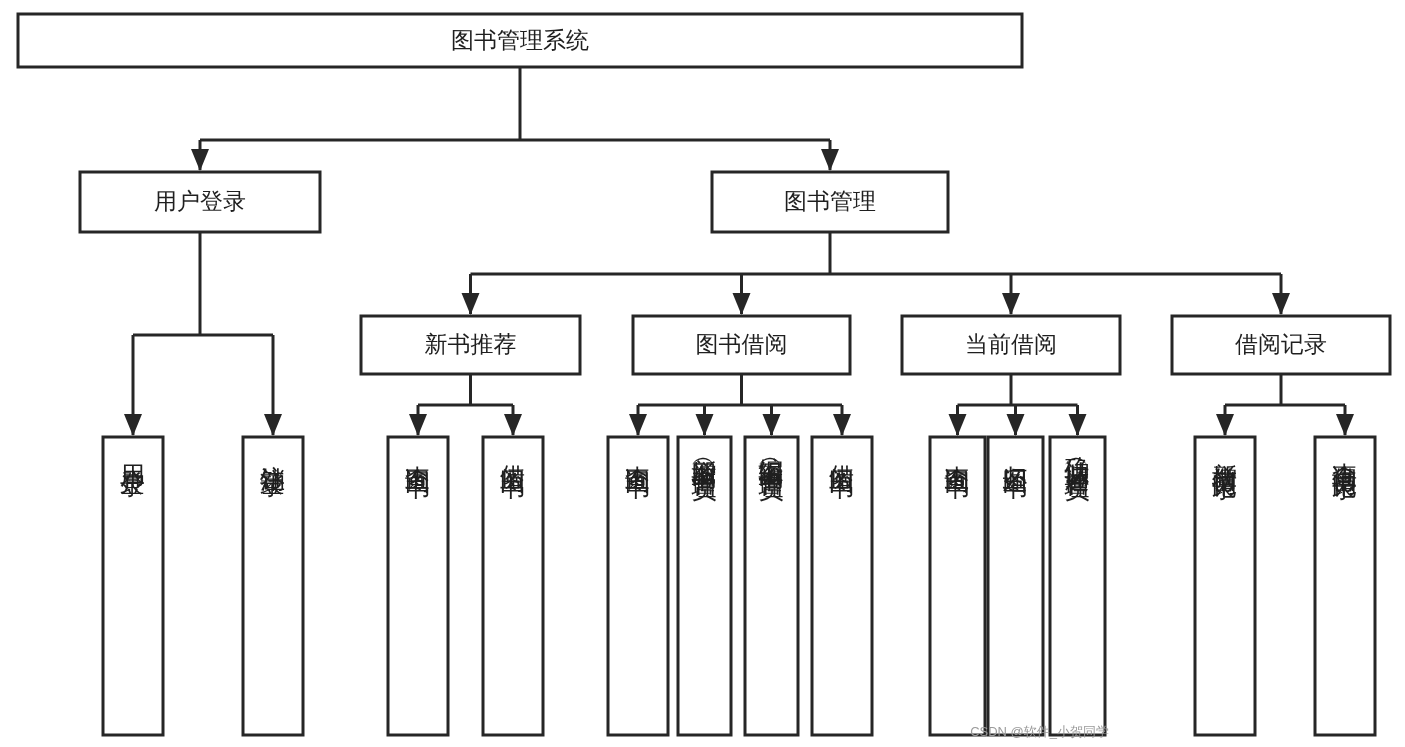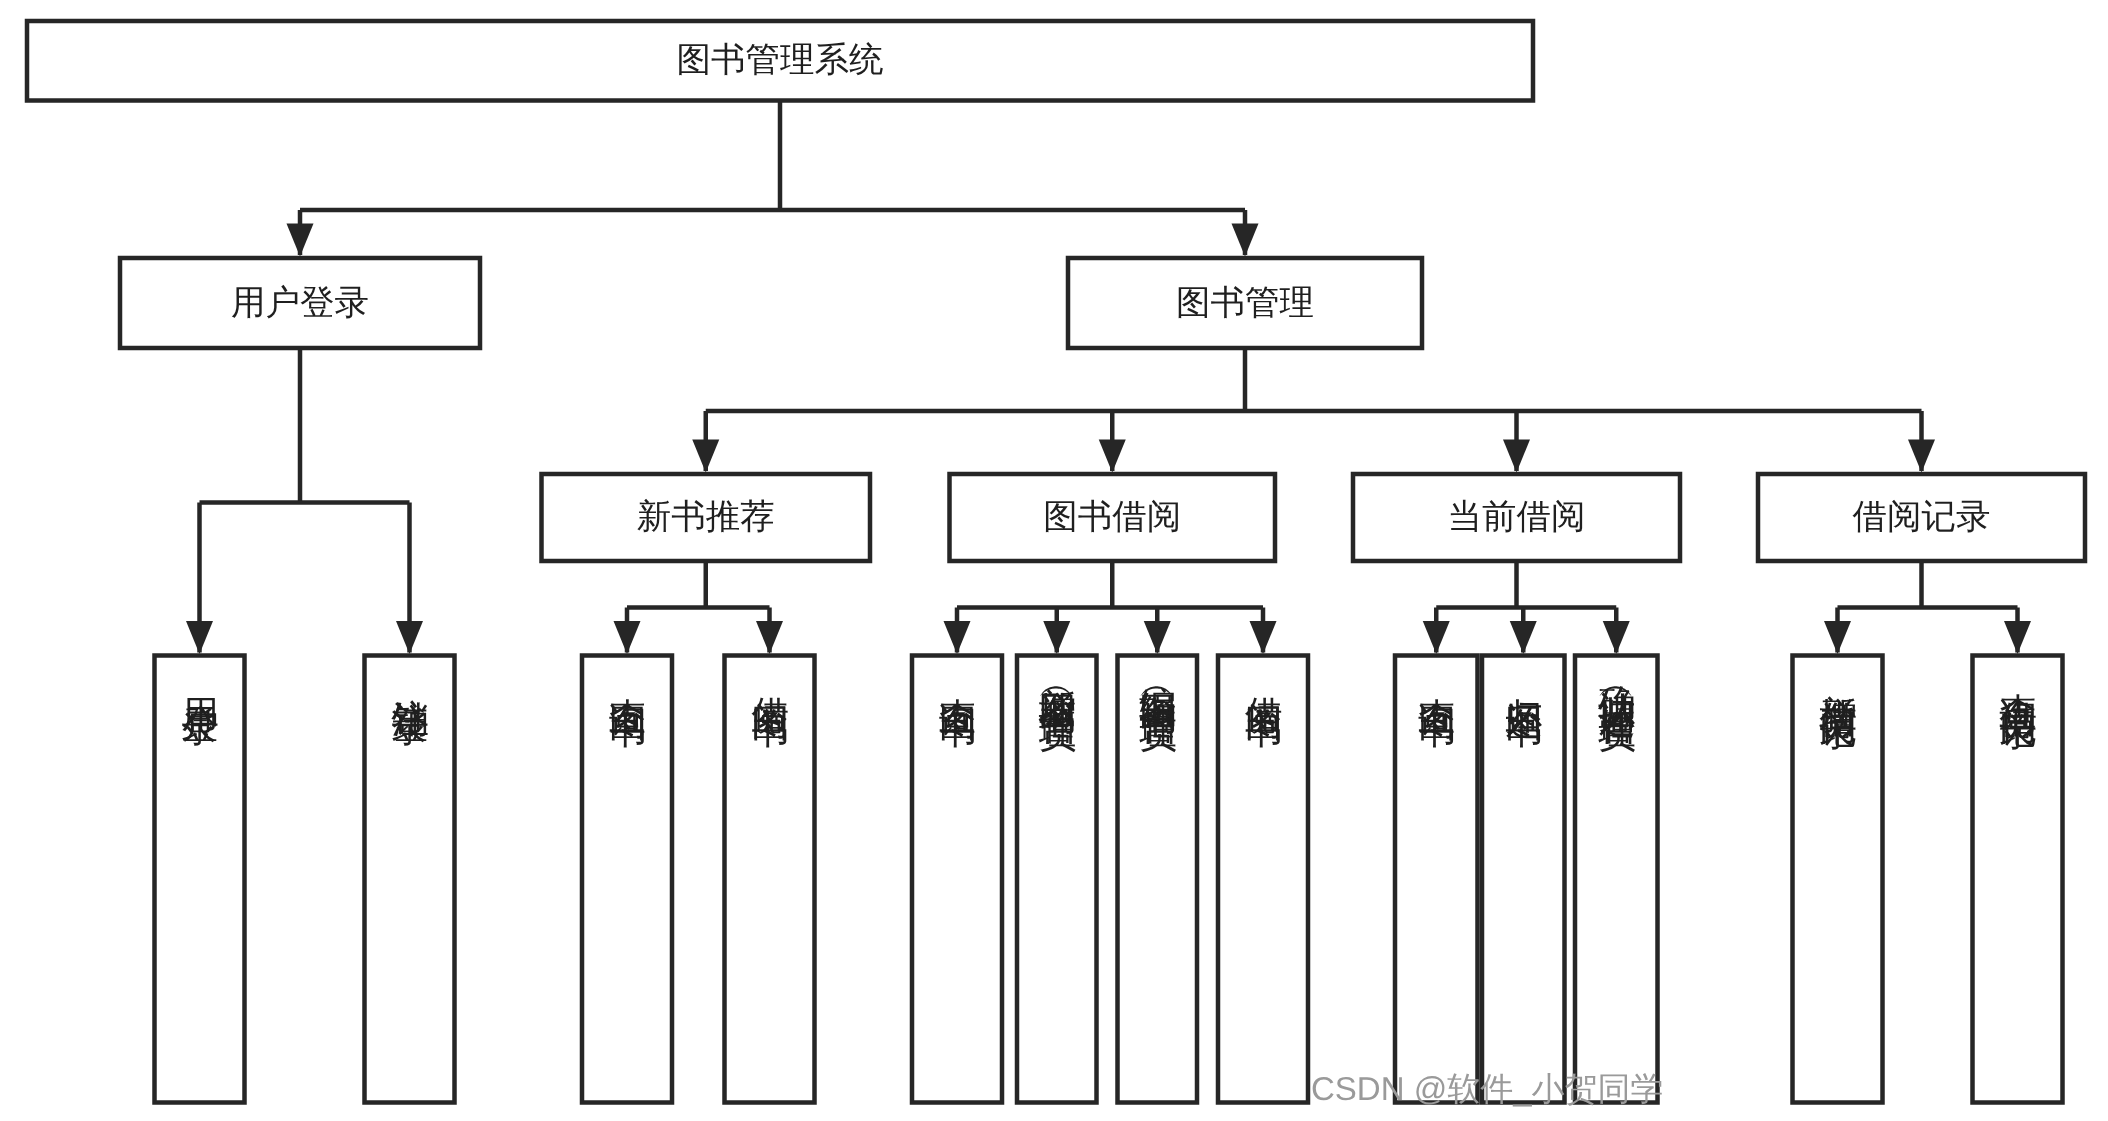--- a/index.html
+++ b/index.html
@@ -51,21 +51,21 @@
   }
   .arrow-head {
     fill: #262626;
     stroke: none;
   }
   .watermark {
     position: absolute;
     right: 8px;
     bottom: 6px;
     font-family: "Liberation Sans", "DejaVu Sans", sans-serif;
-    font-size: 22px;
+    font-size: 13px;
     color: #9a9a9a;
     white-space: nowrap;
     user-select: none;
   }
 </style>
 </head>
 <body>
 
 <div id="diagram-root">
   <svg id="diagram-svg" width="1405" height="747" viewBox="0 0 1405 747" xmlns="http://www.w3.org/2000/svg">

